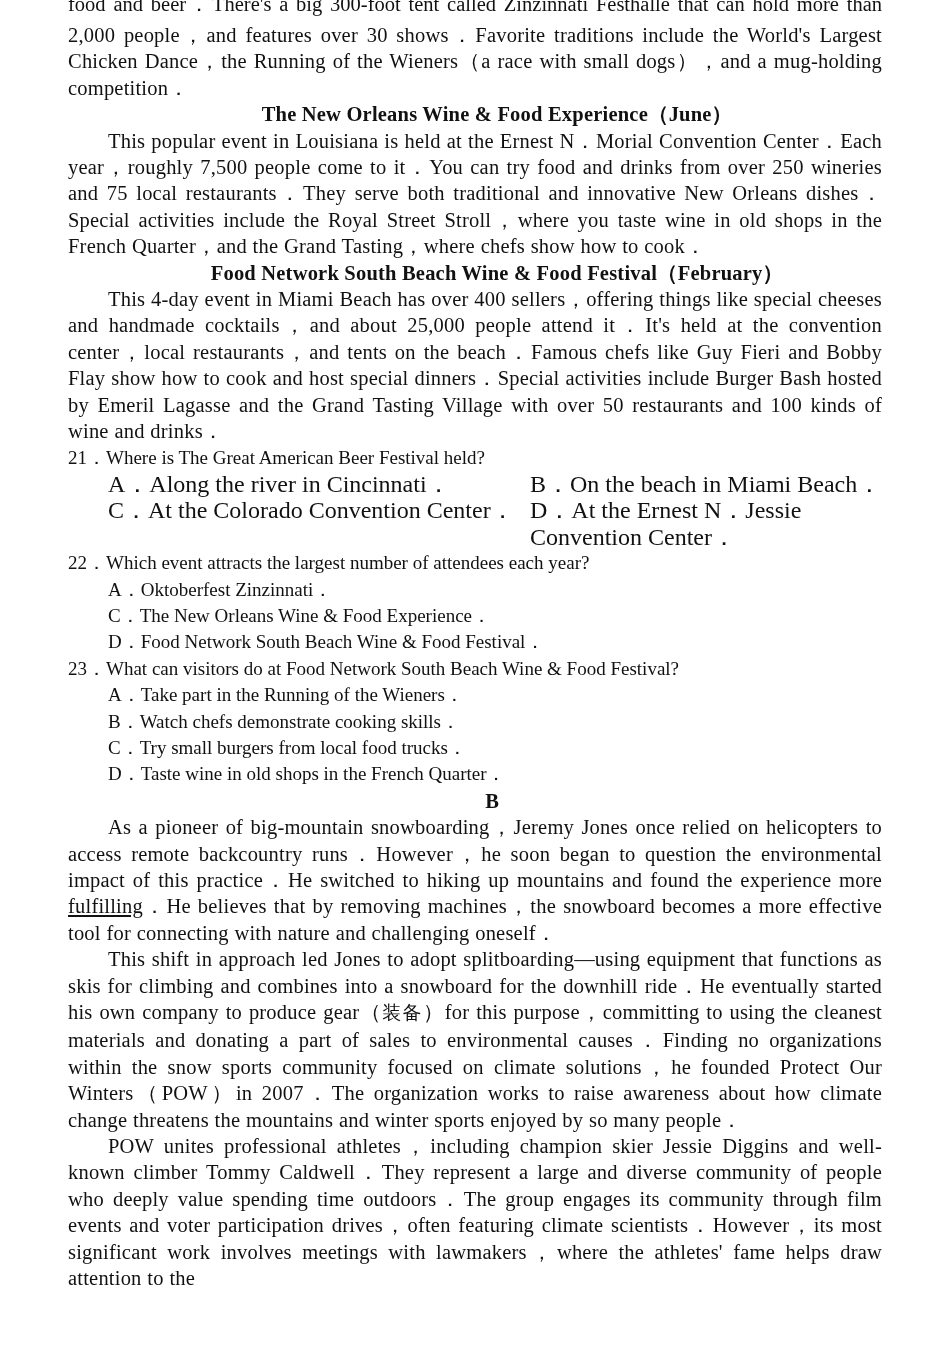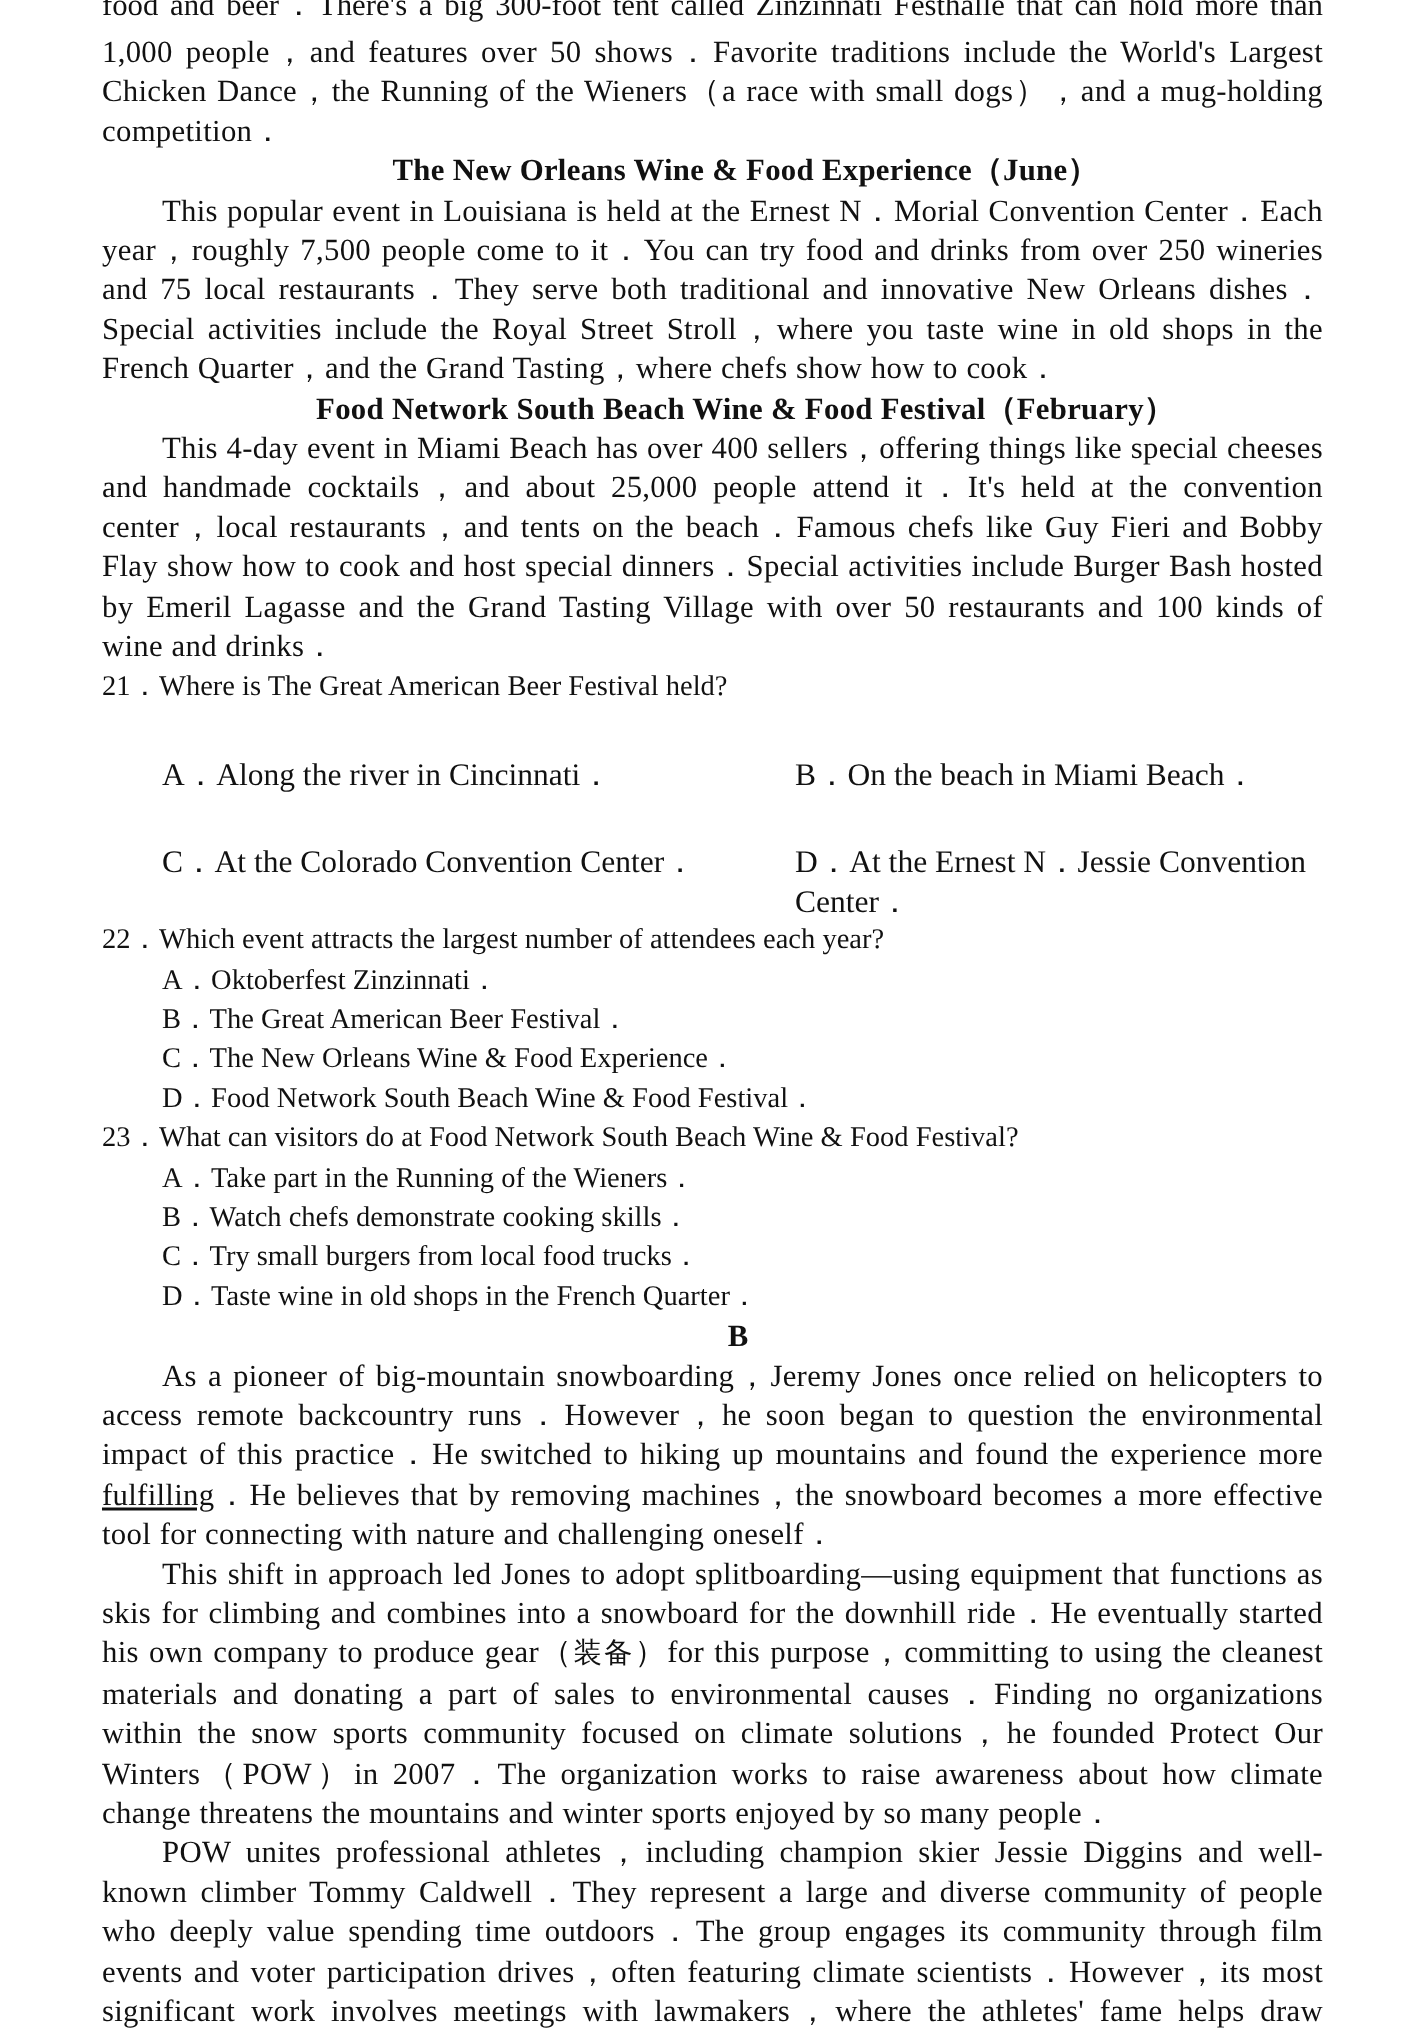--- a/index.html
+++ b/index.html
@@ -64,24 +64,23 @@
   }
   .opt-line {
     font-size: 19px;
     line-height: 26.4px;
     margin: 0;
     padding-left: 40px;
     text-align: left;
   }
   .opt-row {
     display: flex;
-    font-size: 21px;
+    font-size: 24px;
     line-height: 26.4px;
     padding-left: 40px;
-    margin-top: 32px;
   }
   .opt-row .col-a {
     width: 422px;
     flex: 0 0 422px;
   }
   .opt-row .col-b {
     flex: 1 1 auto;
   }
   .u { text-decoration: underline; }
   .cjk { font-family: Liberation Mono, monospace; font-size: 19px; }
@@ -107,21 +106,21 @@
 </head>
 <body>
 
 <div class="page">
   <div class="content">
 
     <div class="clip-top">
       <span>food and beer．There's a big 300-foot tent called Zinzinnati Festhalle that can hold more than</span>
     </div>
 
-    <p class="para">1,000 people，and features over 50 shows．Favorite traditions include the World's Largest Chicken Dance，the Running of the Wieners（a race with small dogs），and a mug-holding competition．</p>
+    <p class="para">2,000 people，and features over 30 shows．Favorite traditions include the World's Largest Chicken Dance，the Running of the Wieners（a race with small dogs），and a mug-holding competition．</p>
 
     <p class="heading">The New Orleans Wine &amp; Food Experience（June）</p>
 
     <p class="para indent">This popular event in Louisiana is held at the Ernest N．Morial Convention Center．Each year，roughly 7,500 people come to it．You can try food and drinks from over 250 wineries and 75 local restaurants．They serve both traditional and innovative New Orleans dishes．Special activities include the Royal Street Stroll，where you taste wine in old shops in the French Quarter，and the Grand Tasting，where chefs show how to cook．</p>
 
     <p class="heading">Food Network South Beach Wine &amp; Food Festival（February）</p>
 
     <p class="para indent">This 4-day event in Miami Beach has over 400 sellers，offering things like special cheeses and handmade cocktails，and about 25,000 people attend it．It's held at the convention center，local restaurants，and tents on the beach．Famous chefs like Guy Fieri and Bobby Flay show how to cook and host special dinners．Special activities include Burger Bash hosted by Emeril Lagasse and the Grand Tasting Village with over 50 restaurants and 100 kinds of wine and drinks．</p>
 
     <p class="q-line">
@@ -133,21 +132,20 @@
     </div>
     <div class="opt-row">
       <span class="col-a">C．At the Colorado Convention Center．</span>
       <span class="col-b">D．At the Ernest N．Jessie Convention Center．</span>
     </div>
 
     <p class="q-line">
       <span>22．</span><span>Which event attracts the largest number of attendees each year?</span>
     </p>
     <p class="opt-line">A．Oktoberfest Zinzinnati．</p>
-    <p class="opt-line">B．The Great American Beer Festival．</p>
     <p class="opt-line">C．The New Orleans Wine &amp; Food Experience．</p>
     <p class="opt-line">D．Food Network South Beach Wine &amp; Food Festival．</p>
 
     <p class="q-line">
       <span>23．</span><span>What can visitors do at Food Network South Beach Wine &amp; Food Festival?</span>
     </p>
     <p class="opt-line">A．Take part in the Running of the Wieners．</p>
     <p class="opt-line">B．Watch chefs demonstrate cooking skills．</p>
     <p class="opt-line">C．Try small burgers from local food trucks．</p>
     <p class="opt-line">D．Taste wine in old shops in the French Quarter．</p>

